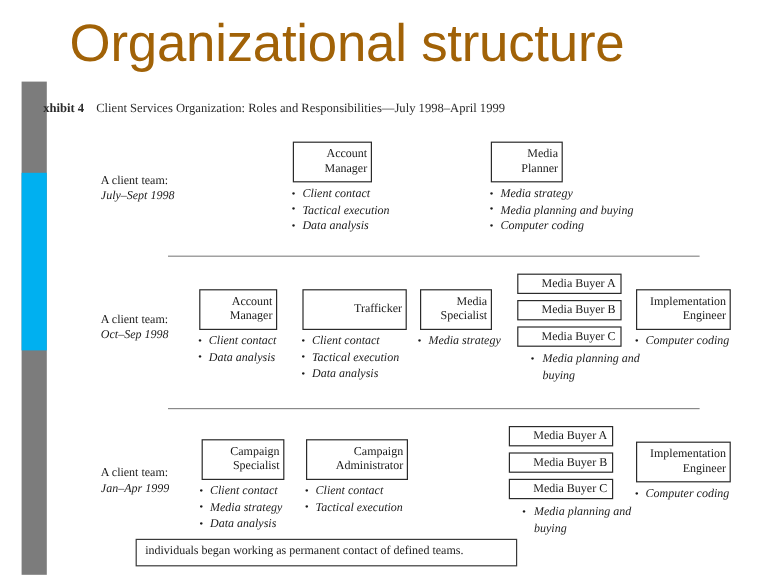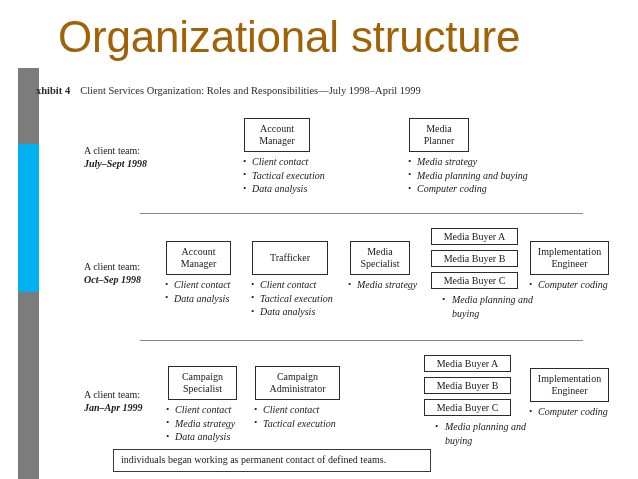--- a/index.html
+++ b/index.html
@@ -85,31 +85,31 @@
 
   
   .row-label {
     position: absolute;
     font-size: 10px;
     line-height: 13px;
     color: #1a1a1a;
     white-space: nowrap;
   }
   .row-label .lbl-top { font-weight: 400; }
-  .row-label .lbl-date { font-style: italic; font-weight: 700; }
+  .row-label .lbl-date { font-style: italic; font-weight: 400; }
 
   
   .node-box {
     position: absolute;
     border: 1px solid #2b2b2b;
     background: #ffffff;
     box-sizing: border-box;
     display: flex;
     flex-direction: column;
-    align-items: center;
+    align-items: flex-end;
     justify-content: center;
     font-size: 10px;
     line-height: 12.5px;
     text-align: center;
     color: #1a1a1a;
     padding: 2px 3px;
   }
   .node-box span { display: block; white-space: nowrap; }
 
   .node-box.slim {
@@ -215,21 +215,21 @@
 
   <div class="node-box" style="left:166px; top:141px; width:65px; height:34px;">
     <span>Account</span>
     <span>Manager</span>
   </div>
   <div class="bullets" style="left:165px; top:178px;">
     <div class="bi">Client contact</div>
     <div class="bi">Data analysis</div>
   </div>
 
-  <div class="node-box" style="left:252px; top:141px; width:76px; height:34px;">
+  <div class="node-box" style="left:252px; top:141px; width:87px; height:34px;">
     <span>Trafficker</span>
   </div>
   <div class="bullets" style="left:251px; top:178px;">
     <div class="bi">Client contact</div>
     <div class="bi">Tactical execution</div>
     <div class="bi">Data analysis</div>
   </div>
 
   <div class="node-box" style="left:350px; top:141px; width:60px; height:34px;">
     <span>Media</span>

